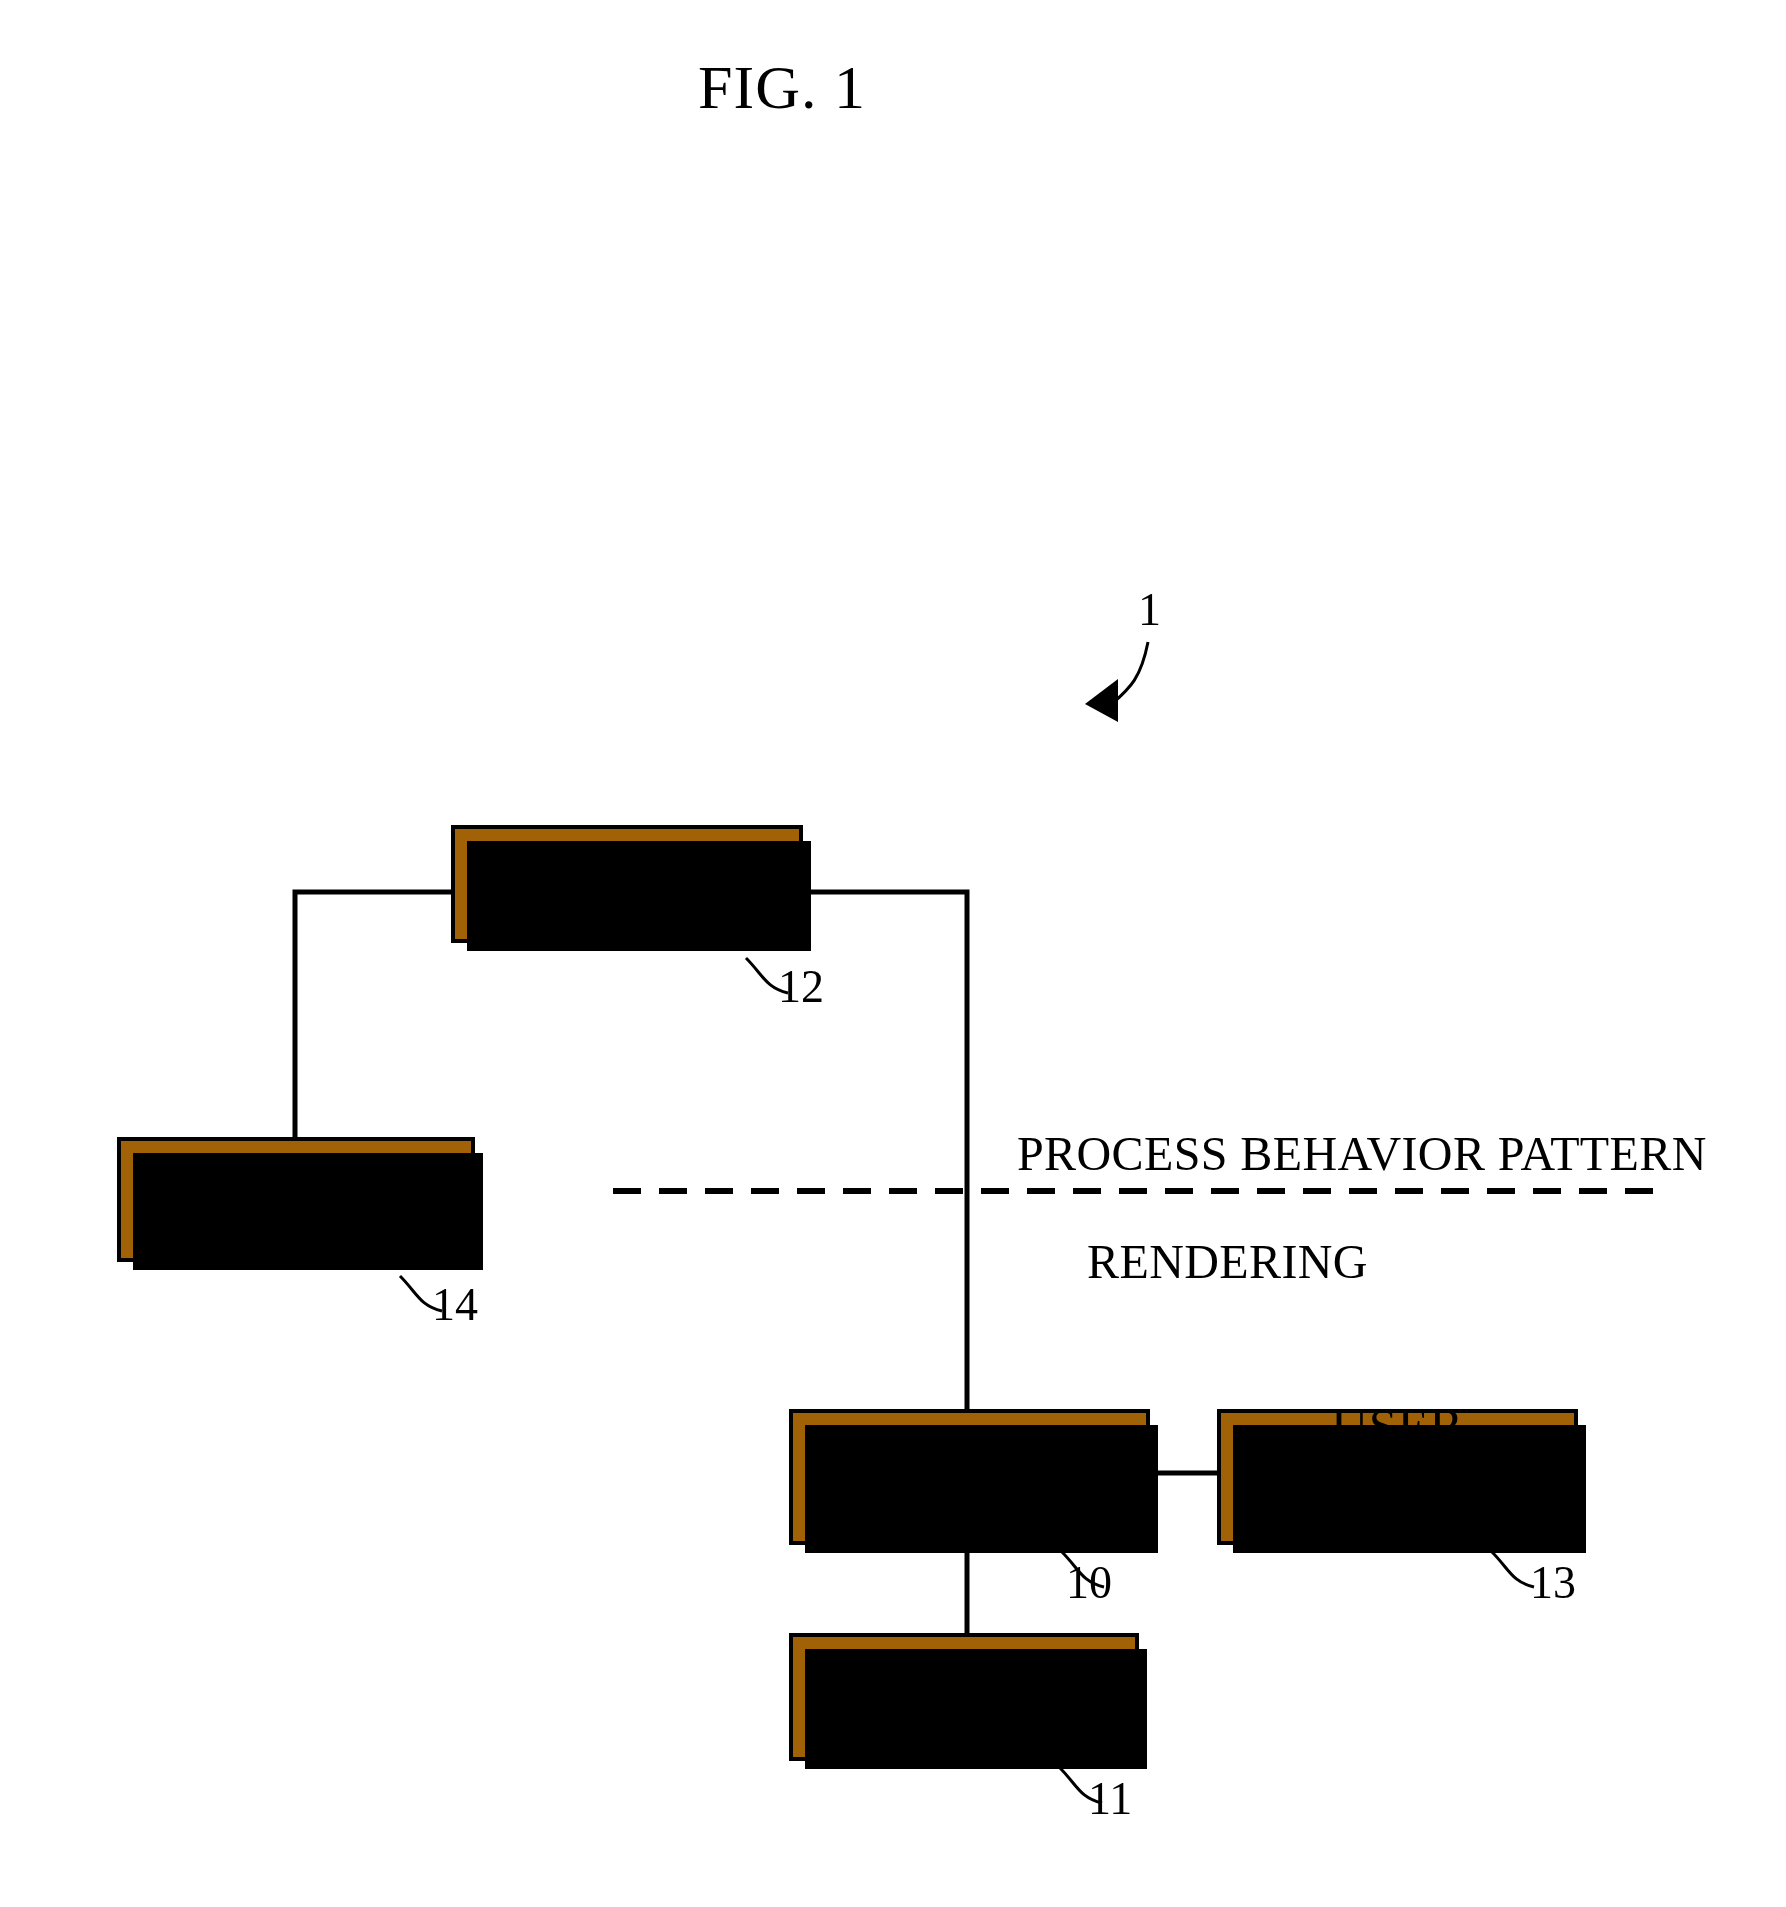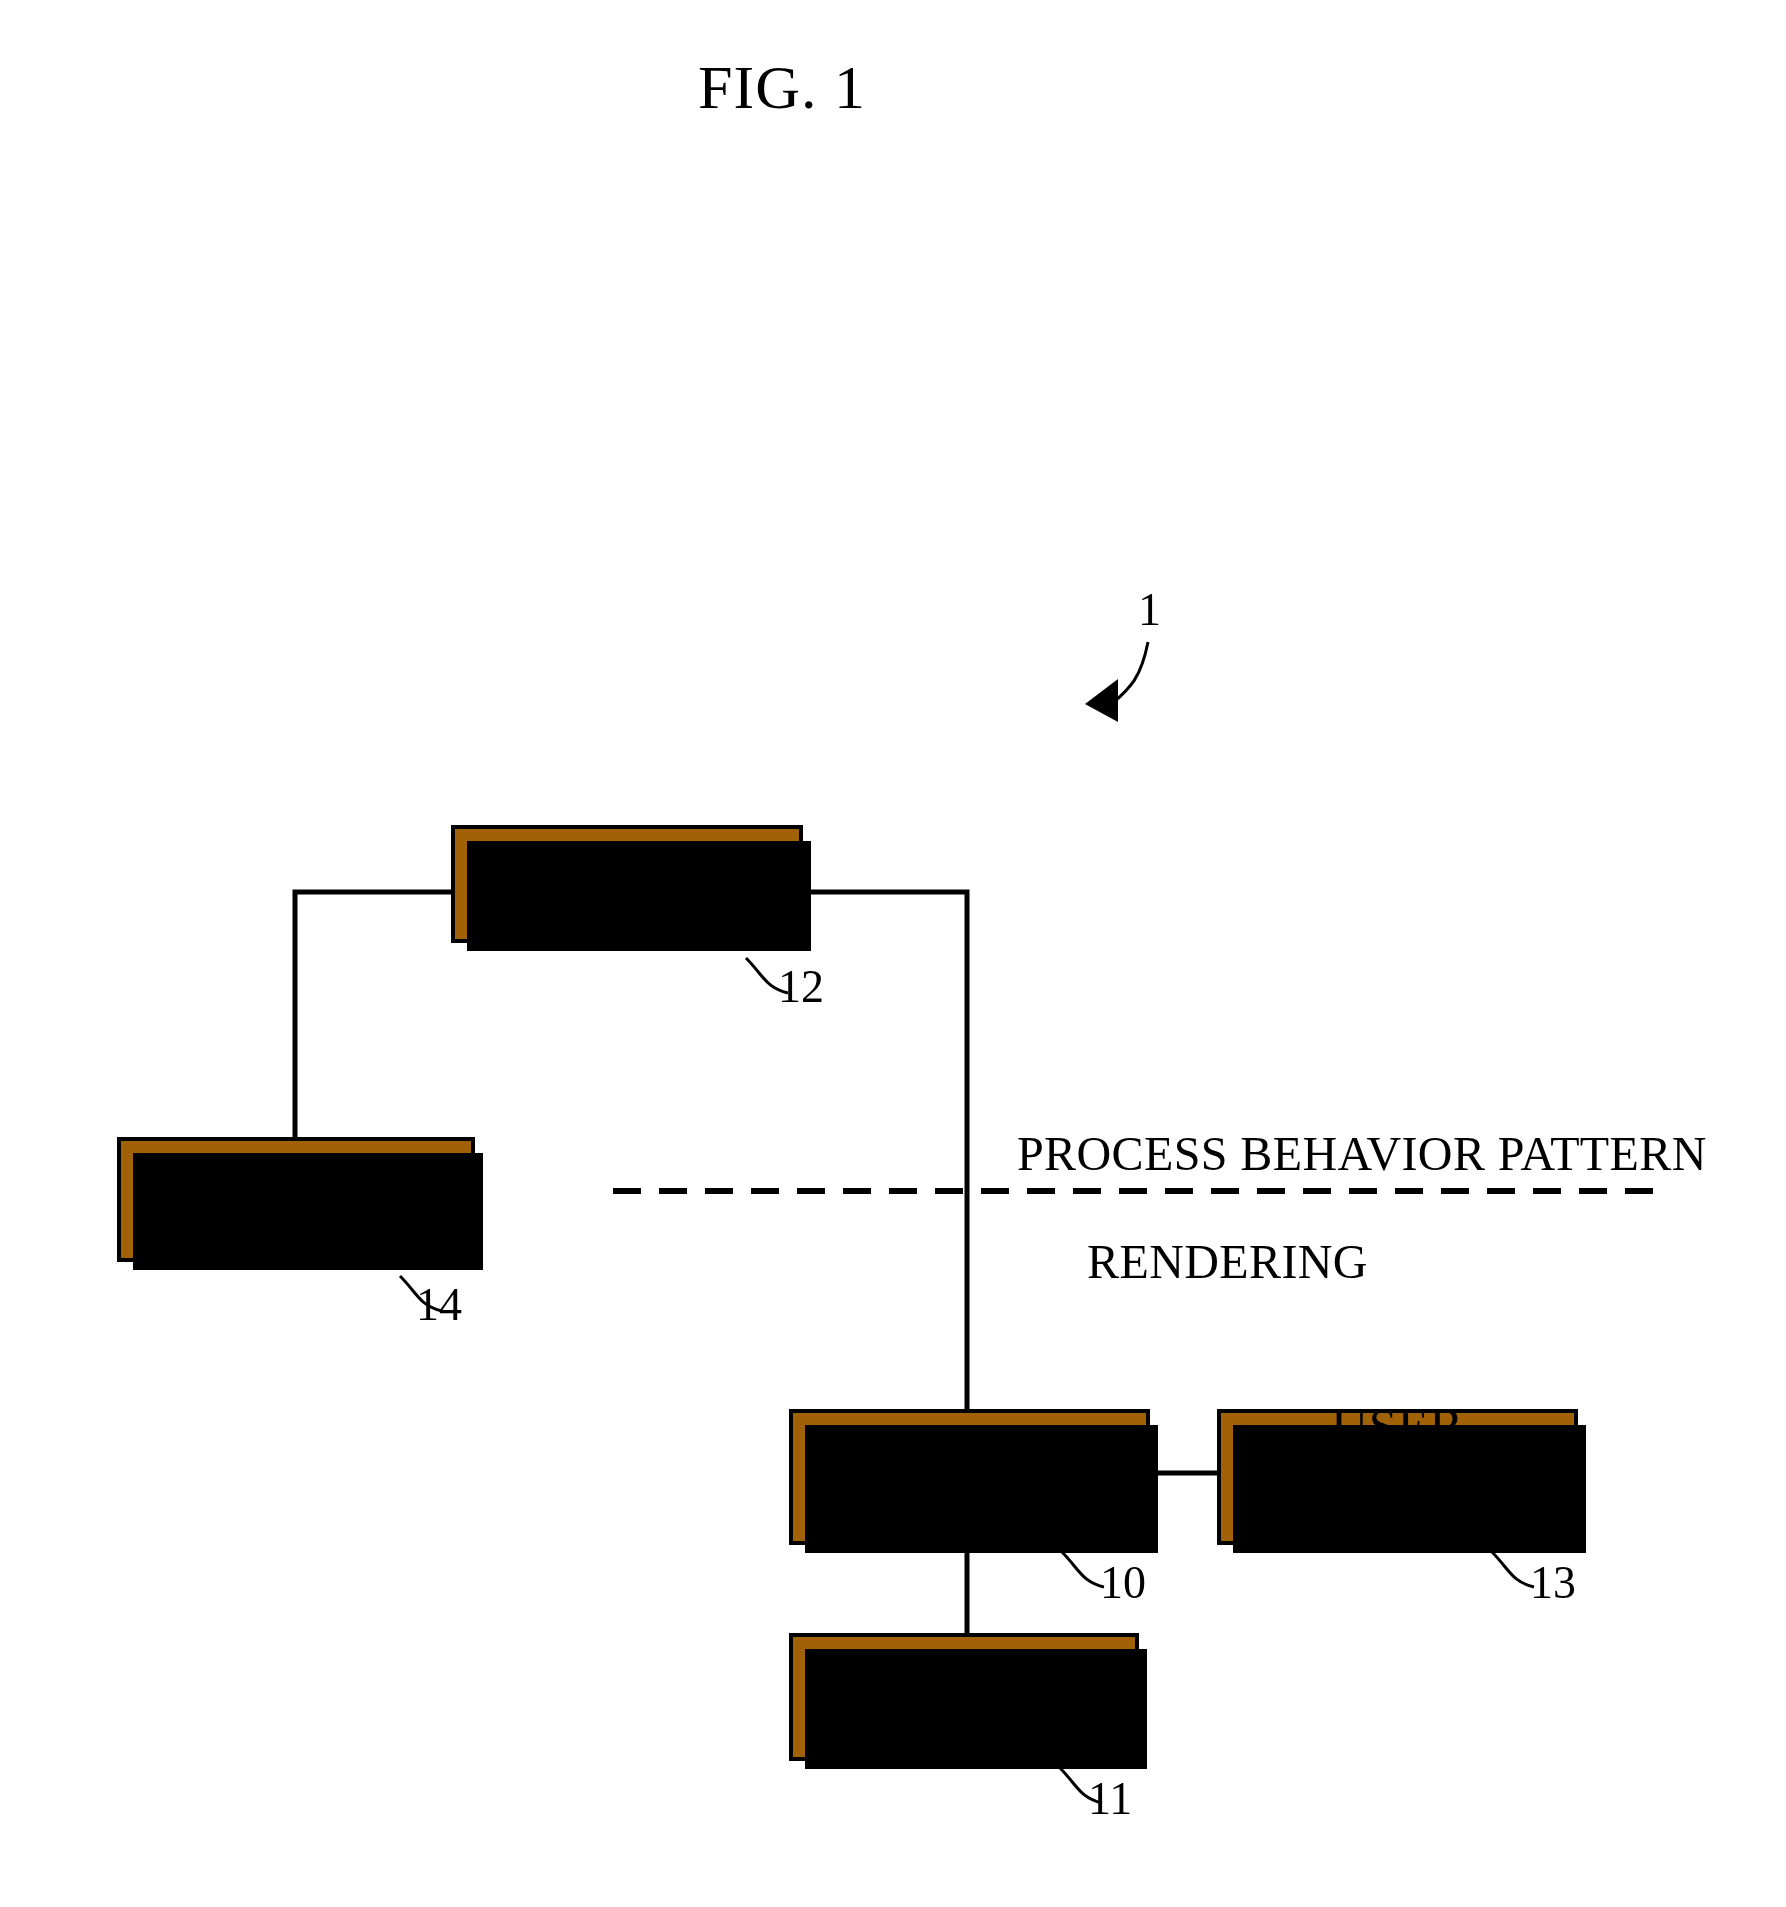--- a/index.html
+++ b/index.html
@@ -78,22 +78,22 @@
   #block-digital-tv .block-label { font-size: 43px; }
 
   
   .ref-num {
     position: absolute;
     font-size: 46px;
     font-family: "Liberation Serif", "DejaVu Serif", serif;
     z-index: 4;
   }
   #ref-12 { left: 778px;  top: 960px; }
-  #ref-14 { left: 416px;  top: 1278px; }
-  #ref-10 { left: 1100px; top: 1556px; }
+  #ref-14 { left: 432px;  top: 1278px; }
+  #ref-10 { left: 1066px; top: 1556px; }
   #ref-13 { left: 1530px; top: 1556px; }
   #ref-11 { left: 1088px; top: 1772px; }
   #ref-1  { left: 1138px; top: 583px; }
 
   
   .annotation-text {
     position: absolute;
     font-size: 48px;
     letter-spacing: 0.4px;
     white-space: nowrap;

